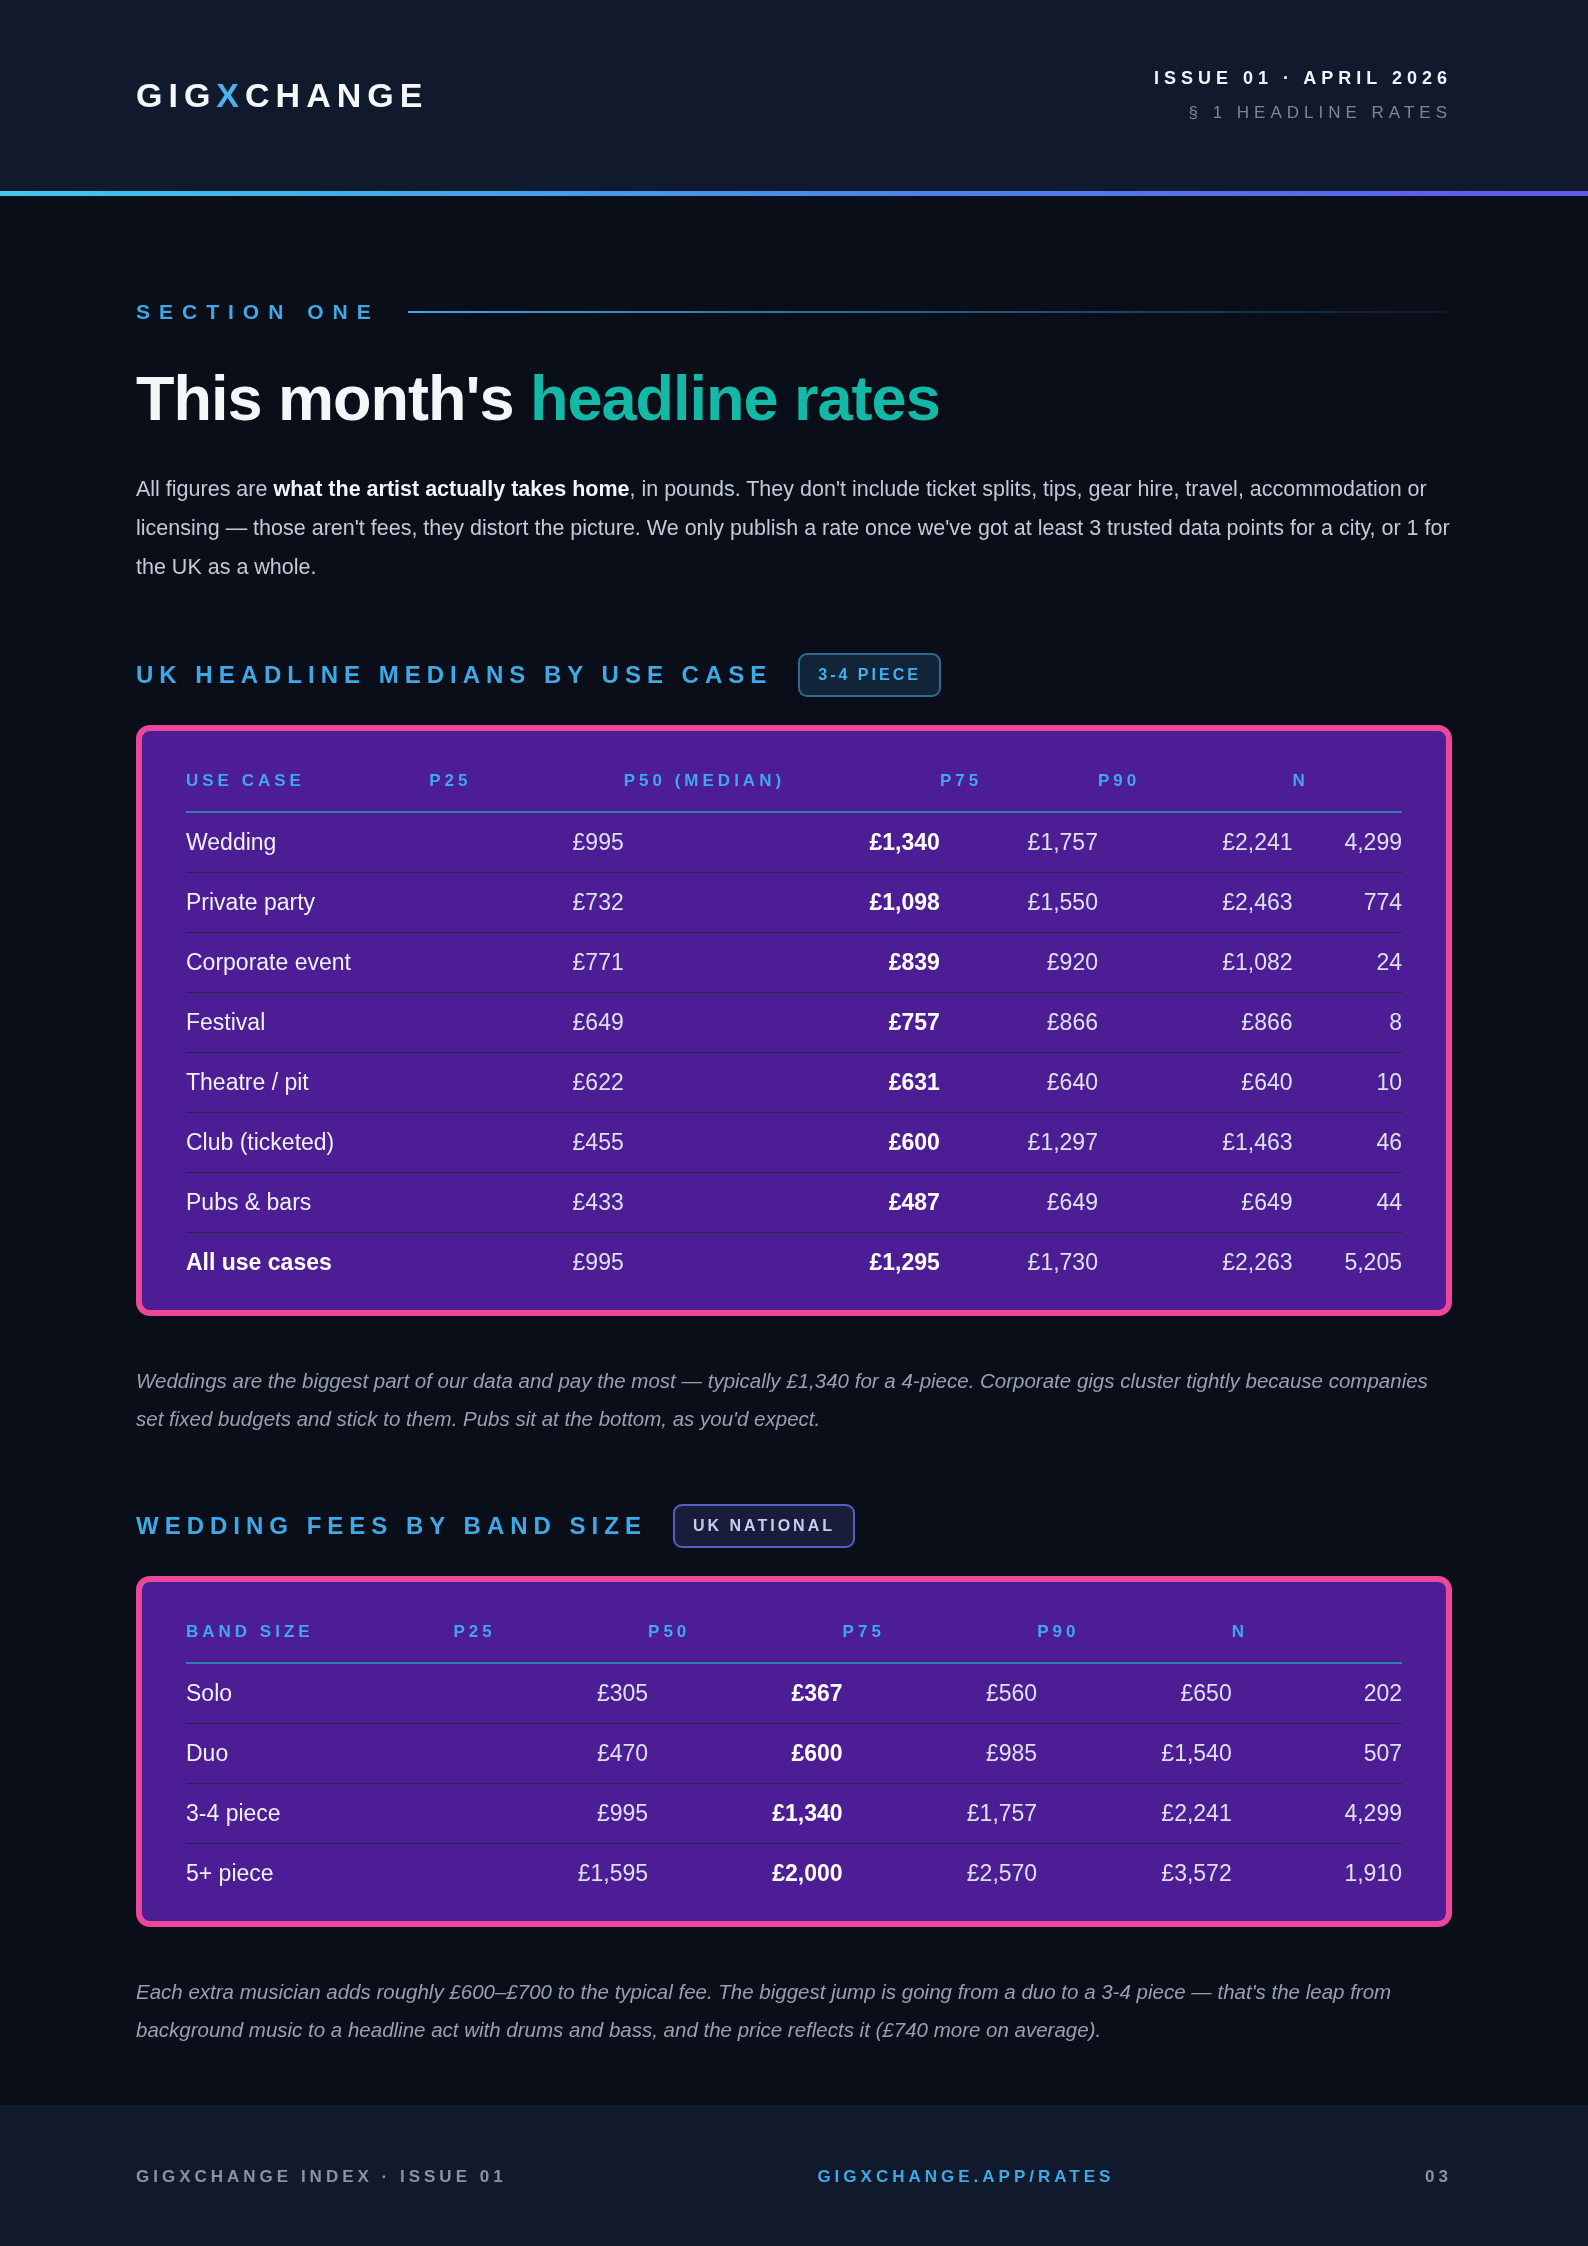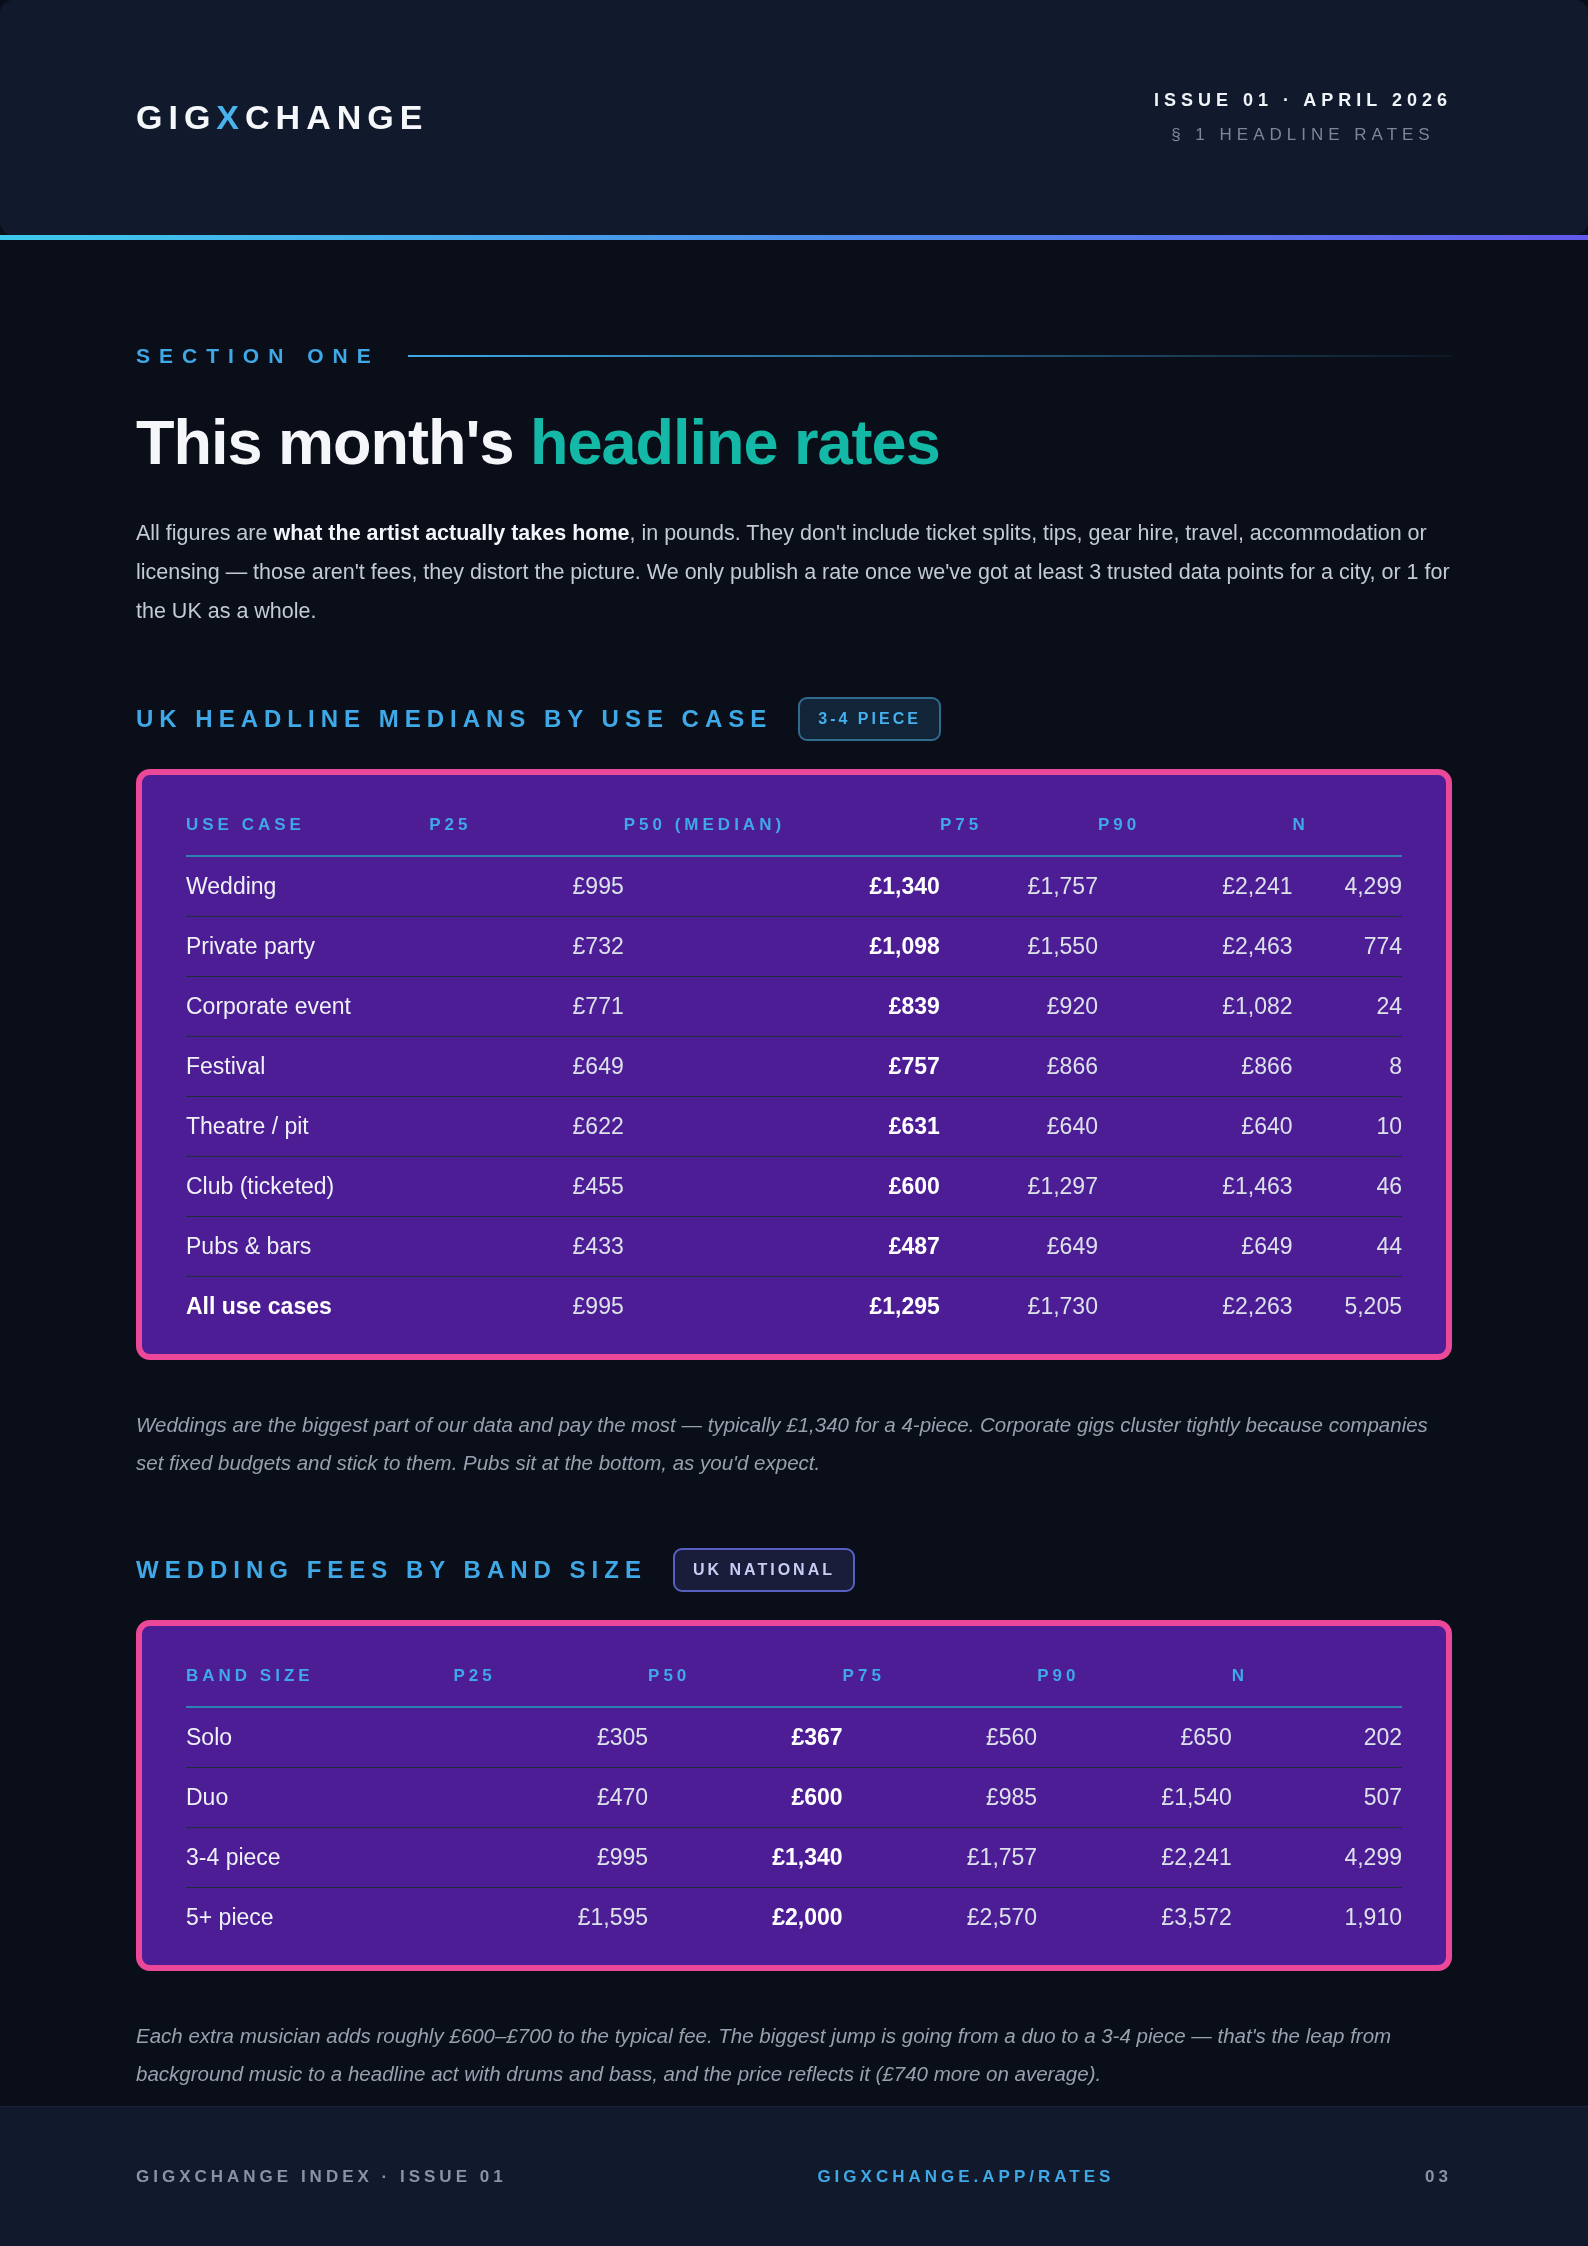--- a/index.html
+++ b/index.html
@@ -7,31 +7,30 @@
   body {
     background:#0a0e18;
     font-family:"Liberation Sans", sans-serif;
     color:#e8ecf2;
     display:flex;
     flex-direction:column;
   }
 
   
   .masthead {
-    height:235px;
+    height:191px;
     background:#101a2c;
     display:flex;
     align-items:center;
     justify-content:space-between;
     padding:0 136px;
-    border-radius:13px;
   }
   .logo { font-size:34px; font-weight:bold; letter-spacing:6px; color:#f5f7fa; }
   .logo .accent { color:#4ab2ec; }
-  .mast-right { text-align:center; }
+  .mast-right { text-align:right; }
   .issue-line { font-size:18px; font-weight:bold; letter-spacing:5px; color:#f0f3f8; }
   .section-ref { font-size:17px; letter-spacing:5px; color:#7c8698; margin-top:14px; }
   .grad-rule {
     height:5px;
     background:linear-gradient(90deg,#3ec9ec 0%,#4b86e8 55%,#6159ea 100%);
   }
 
   
   .page-main {
     flex:1;

